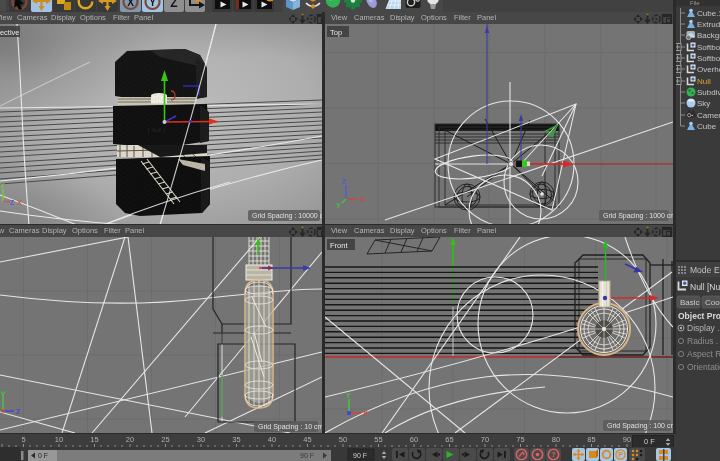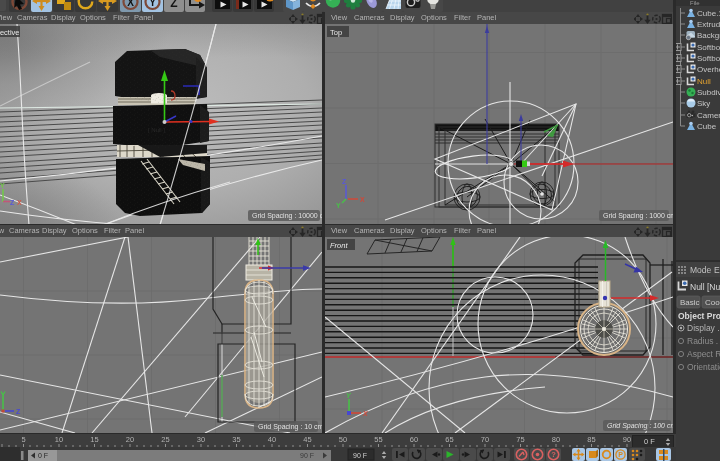--- a/index.html
+++ b/index.html
@@ -536,21 +536,21 @@
       <path d="M3 158 L1 154.5 M3 158 L5 154.5" stroke="#48c048" stroke-width="1.3" fill="none"></path>
       <line x1="3" y1="158" x2="3" y2="174" stroke="#48c048" stroke-width="1.6"></line>
       <rect x="1.5" y="172.5" width="3" height="3" fill="#c04838"></rect>
       <line x1="5" y1="174" x2="14" y2="174" stroke="#4848d0" stroke-width="1.6"></line>
       <text x="16" y="177" fill="#4848d0">Z</text>
     </g>
     <rect x="254" y="184" width="64" height="11" rx="2" fill="#5a5a5a" opacity="0.85"></rect>
     <text x="258" y="192" font-size="7" fill="#e2e2e2" font-family="Liberation Sans">Grid Spacing : 10 cm</text>
   </svg>
   </div>
-  <div class="abs" id="vp-br" style="left:325px;top:237px;width:348px;height:196px;background:#c2410c;overflow:hidden;font-style:italic;">
+  <div class="abs" id="vp-br" style="left:325px;top:237px;width:348px;height:196px;background:#c2410c;overflow:hidden;">
   <svg width="348" height="196" style="position:absolute;left:0;top:0;">
     <rect width="348" height="196" fill="#747474"></rect>
     <g stroke="#6d6d6d" stroke-width="1">
       <line x1="57" y1="0" x2="57" y2="196"></line>
           <line x1="128" y1="0" x2="128" y2="196"></line>
       <line x1="199.5" y1="0" x2="199.5" y2="196"></line>
           <line x1="270.5" y1="0" x2="270.5" y2="196"></line>
       <line x1="342" y1="0" x2="342" y2="196"></line>
       <line x1="0" y1="101" x2="348" y2="101"></line>
           <line x1="0" y1="172" x2="348" y2="172"></line>

